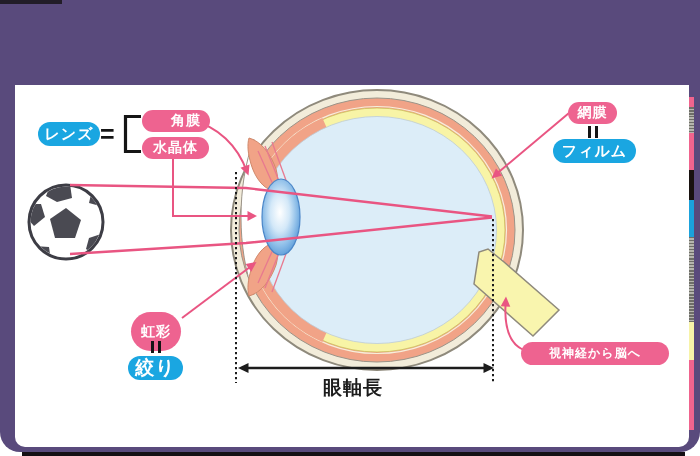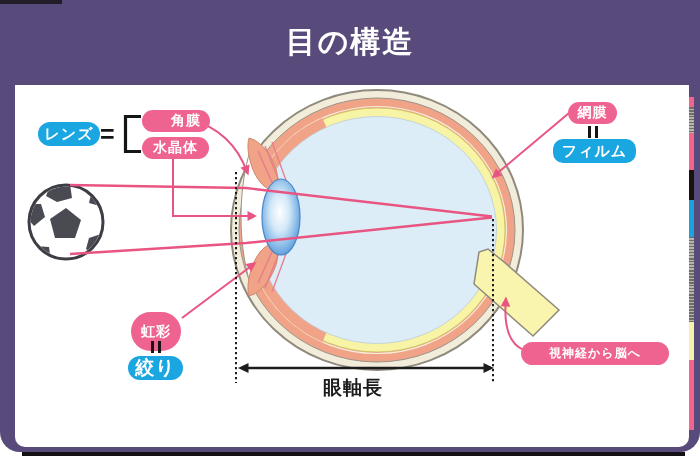--- a/index.html
+++ b/index.html
@@ -54,21 +54,20 @@
   .artifact-top{position:absolute;left:0;top:0;width:62px;height:4px;background:#221d28;}
   .artifact-bottom{position:absolute;left:22px;top:452px;width:663px;height:4px;background:#141014;}
 </style>
 </head>
 <body>
 
 <div class="stage">
 
   <div class="frame"></div>
 
-  <h1 class="page-title">目の構造</h1>
 
   <div class="content"></div>
 
   <svg class="diagram-svg" viewBox="0 0 700 456" xmlns="http://www.w3.org/2000/svg">
     <defs>
       <radialGradient id="lensGrad" cx="47%" cy="44%" r="62%">
         <stop offset="0%" stop-color="#ffffff"></stop>
         <stop offset="40%" stop-color="#d3e8f8"></stop>
         <stop offset="72%" stop-color="#8cbde8"></stop>
         <stop offset="100%" stop-color="#4f93d5"></stop>
@@ -152,21 +151,21 @@
     <path d="M141,116.5 L125.5,116.5 L125.5,151.5 L141,151.5" fill="none" stroke="#151515" stroke-width="3.2"></path>
   </svg>
 
   <div class="pill blue" style="left:38px;top:122px;width:62px;height:24px;font-size:15px;">レンズ</div>
   <div class="eq" style="left:100px;top:122px;">=</div>
   <div class="pill pink" style="left:142px;top:110px;width:48px;height:22px;font-size:14px;padding-left:20px;">角膜</div>
   <div class="pill pink" style="left:142px;top:137px;width:67px;height:22px;font-size:14px;">水晶体</div>
 
   <div class="pill pink" style="left:568px;top:102px;width:49px;height:22px;font-size:14px;">網膜</div>
   <div class="veq" style="left:588px;top:126px;"></div>
-  <div class="pill blue" style="left:553px;top:139px;width:83px;height:24px;font-size:15px;border-radius:10px;">フィルム</div>
+  <div class="pill blue" style="left:553px;top:139px;width:83px;height:24px;font-size:15px;">フィルム</div>
 
   <div class="pill pink" style="left:131px;top:312px;width:50px;height:39px;font-size:14px;">虹彩</div>
   <div class="veq" style="left:151px;top:341px;"></div>
   <div class="pill blue" style="left:128px;top:356px;width:55px;height:24px;font-size:19px;">絞り</div>
 
   <div class="pill pink" style="left:521px;top:342px;width:148px;height:23px;font-size:12px;">視神経から脳へ</div>
 
   <div class="axial-label">眼軸長</div>
 
 

